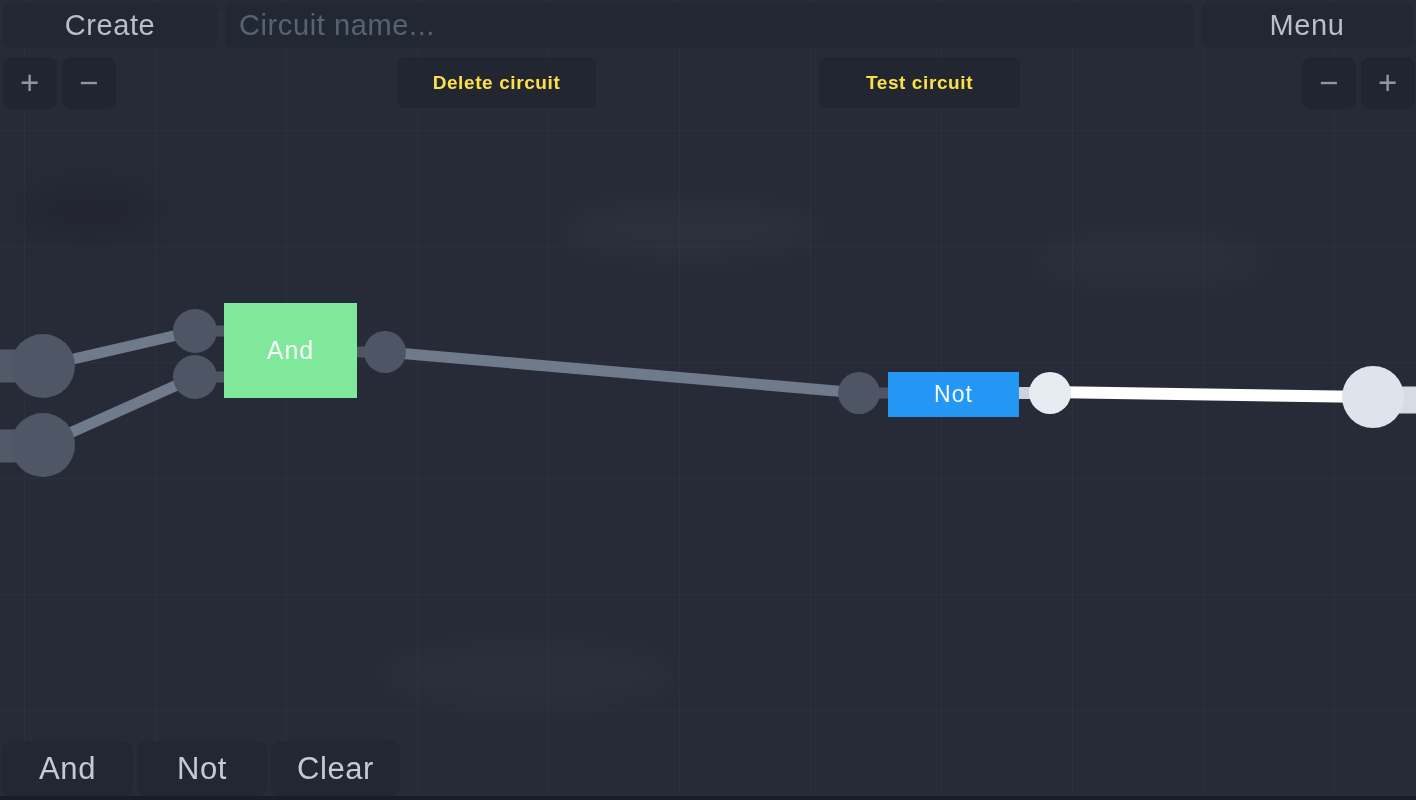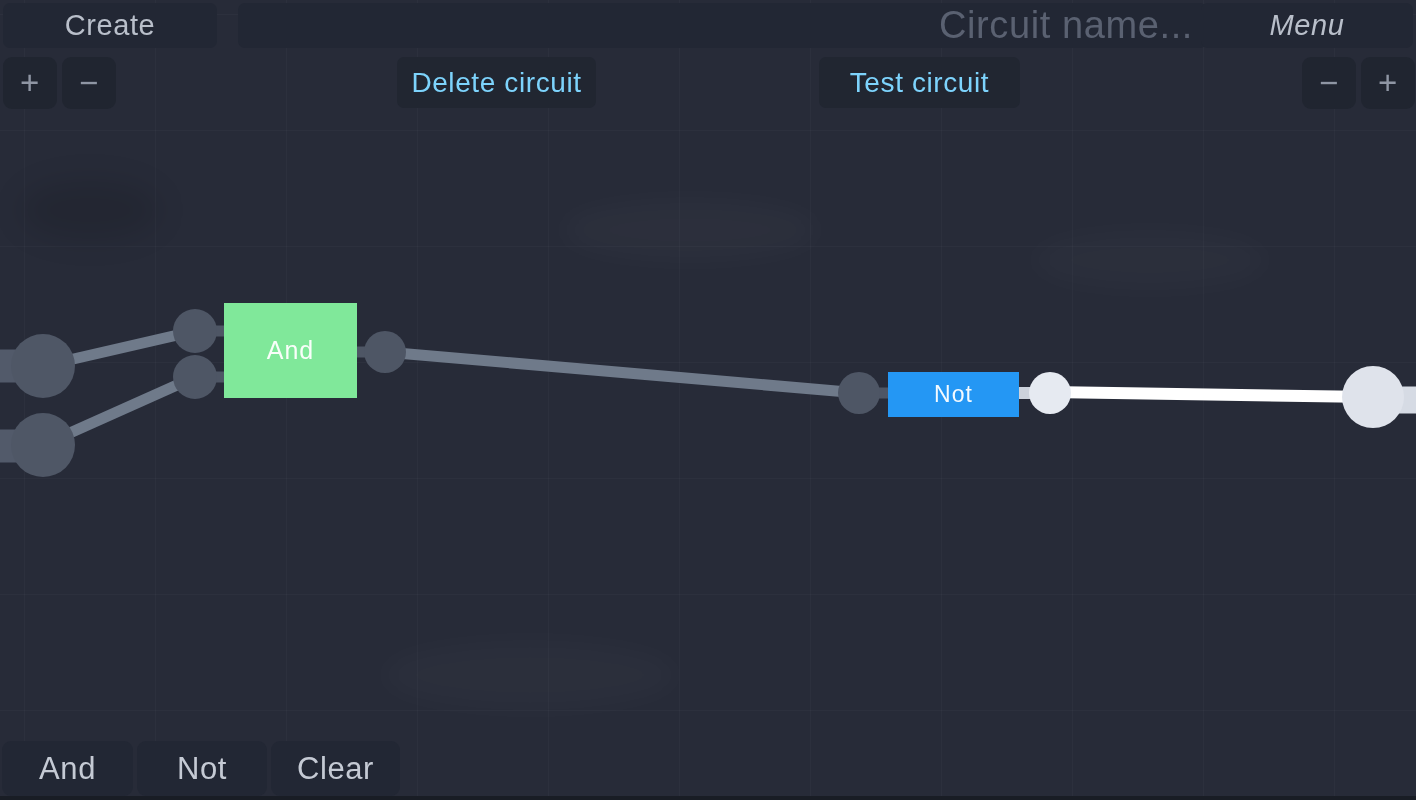--- a/index.html
+++ b/index.html
@@ -22,30 +22,30 @@
   .btn{
     position:absolute;
     background:#222734;
     border-radius:7px;
     display:flex;align-items:center;justify-content:center;
     color:#b9bfca;
     letter-spacing:0.6px;
     cursor:pointer;
   }
   .row1{top:3px;height:45px;font-size:29px;}
-  .toolbar-btn{top:57px;height:51px;font-size:28px;color:#7dd3fc;background:#212631;}
+  .toolbar-btn{top:57px;height:51px;font-size:19px;color:#fde047;background:#212631;font-weight:bold;}
   .sq{
     top:57px;height:52px;width:54px;
     background:#202530;border-radius:9px;
     font-size:33px;color:#8f96a4;font-weight:400;
   }
   #name-input{
-    position:absolute;top:3px;left:238px;width:969px;height:45px;
+    position:absolute;top:3px;left:225px;width:969px;height:45px;
     background:#222734;border:none;border-radius:7px;
-    color:#ffffff;font-size:38px;letter-spacing:0.6px;
+    color:#ffffff;font-size:29px;letter-spacing:0.6px;
     padding:0 14px;outline:none;
     font-family:"Liberation Sans", sans-serif;
   }
   #name-input::placeholder{color:#5a6171;opacity:1;}
 
   
   #wires-svg{position:absolute;left:0;top:0;z-index:1;}
   .gate{
     position:absolute;z-index:2;
     display:flex;align-items:center;justify-content:center;
@@ -58,21 +58,21 @@
   .pal{
     top:741px;height:55px;
     background:#222734;border-radius:9px;
     font-size:31px;color:#c5cad4;
     z-index:10;
   }
   #bottom-strip{
     position:absolute;left:0;bottom:0;width:1416px;height:4px;
     background:#191d25;z-index:11;
   }
-  .topbar{z-index:10;text-align:right;}
+  .topbar{z-index:10;}
 </style>
 </head>
 <body>
 
 <div id="app">
 
   <div class="smudge" style="left:560px;top:200px;width:260px;height:60px;background:rgba(255,255,255,0.025);"></div>
   <div class="smudge" style="left:1030px;top:230px;width:240px;height:60px;background:rgba(255,255,255,0.02);"></div>
   <div class="smudge" style="left:380px;top:640px;width:300px;height:70px;background:rgba(255,255,255,0.02);"></div>
   <div class="smudge" style="left:20px;top:180px;width:140px;height:60px;background:rgba(0,0,0,0.10);"></div>
@@ -105,21 +105,21 @@
       </div>
       <div class="gate" style="left: 888px; top: 372px; width: 131px; height: 45px; background: rgb(36, 151, 244); font-size: 23px;">
         <span>Not</span>
       </div>
     </div>
 
   <div class="btn row1 topbar" style="left:3px;width:214px;">Create</div>
 
   <input id="name-input" class="topbar" type="text" placeholder="Circuit name..." style="">
 
-  <div class="btn row1 topbar" style="left:1201px;width:212px;font-style:italic;">Menu</div>
+  <div class="btn row1 topbar" style="left:1201px;width:212px;">Menu</div>
 
   <div class="btn sq topbar" style="left:3px;">+</div>
   <div class="btn sq topbar" style="left:62px;">−</div>
 
   <div class="btn toolbar-btn topbar" style="left:397px;width:199px;">Delete circuit</div>
   <div class="btn toolbar-btn topbar" style="left:819px;width:201px;">Test circuit</div>
 
   <div class="btn sq topbar" style="left:1302px;">−</div>
   <div class="btn sq topbar" style="left:1361px;">+</div>
 

